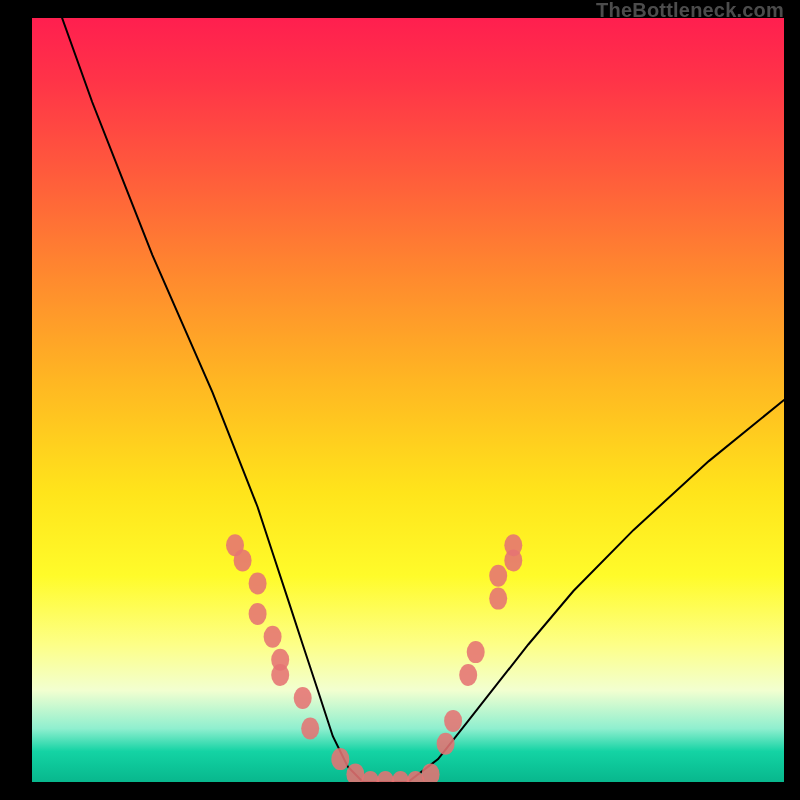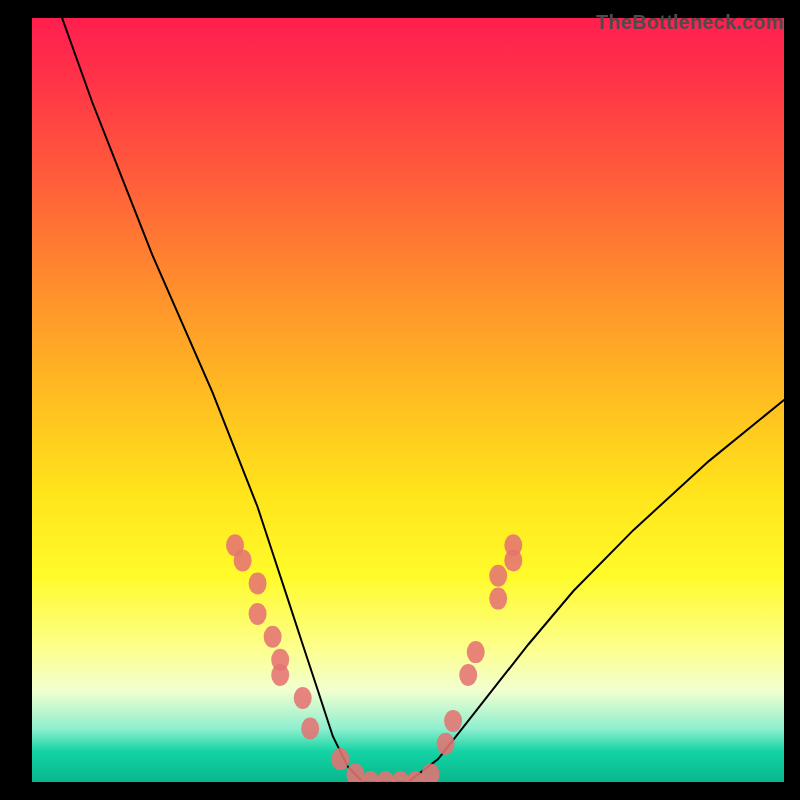--- a/index.html
+++ b/index.html
@@ -39,21 +39,21 @@
       #fdff87 82%,
       #f2ffd0 88%,
       #8fefcf 93%,
       #14d3a4 96%,
       #0ec99b 97.5%,
       #08b78d 100%
     );
   }
   .watermark {
     position: absolute;
-    top: 12px;
+    top: 0;
     right: 16px;
     font-size: 20px;
     font-weight: 600;
     color: #4c4c4c;
     letter-spacing: 0.2px;
     line-height: 20px;
     z-index: 10;
   }
   svg.curves {
     position: absolute;

